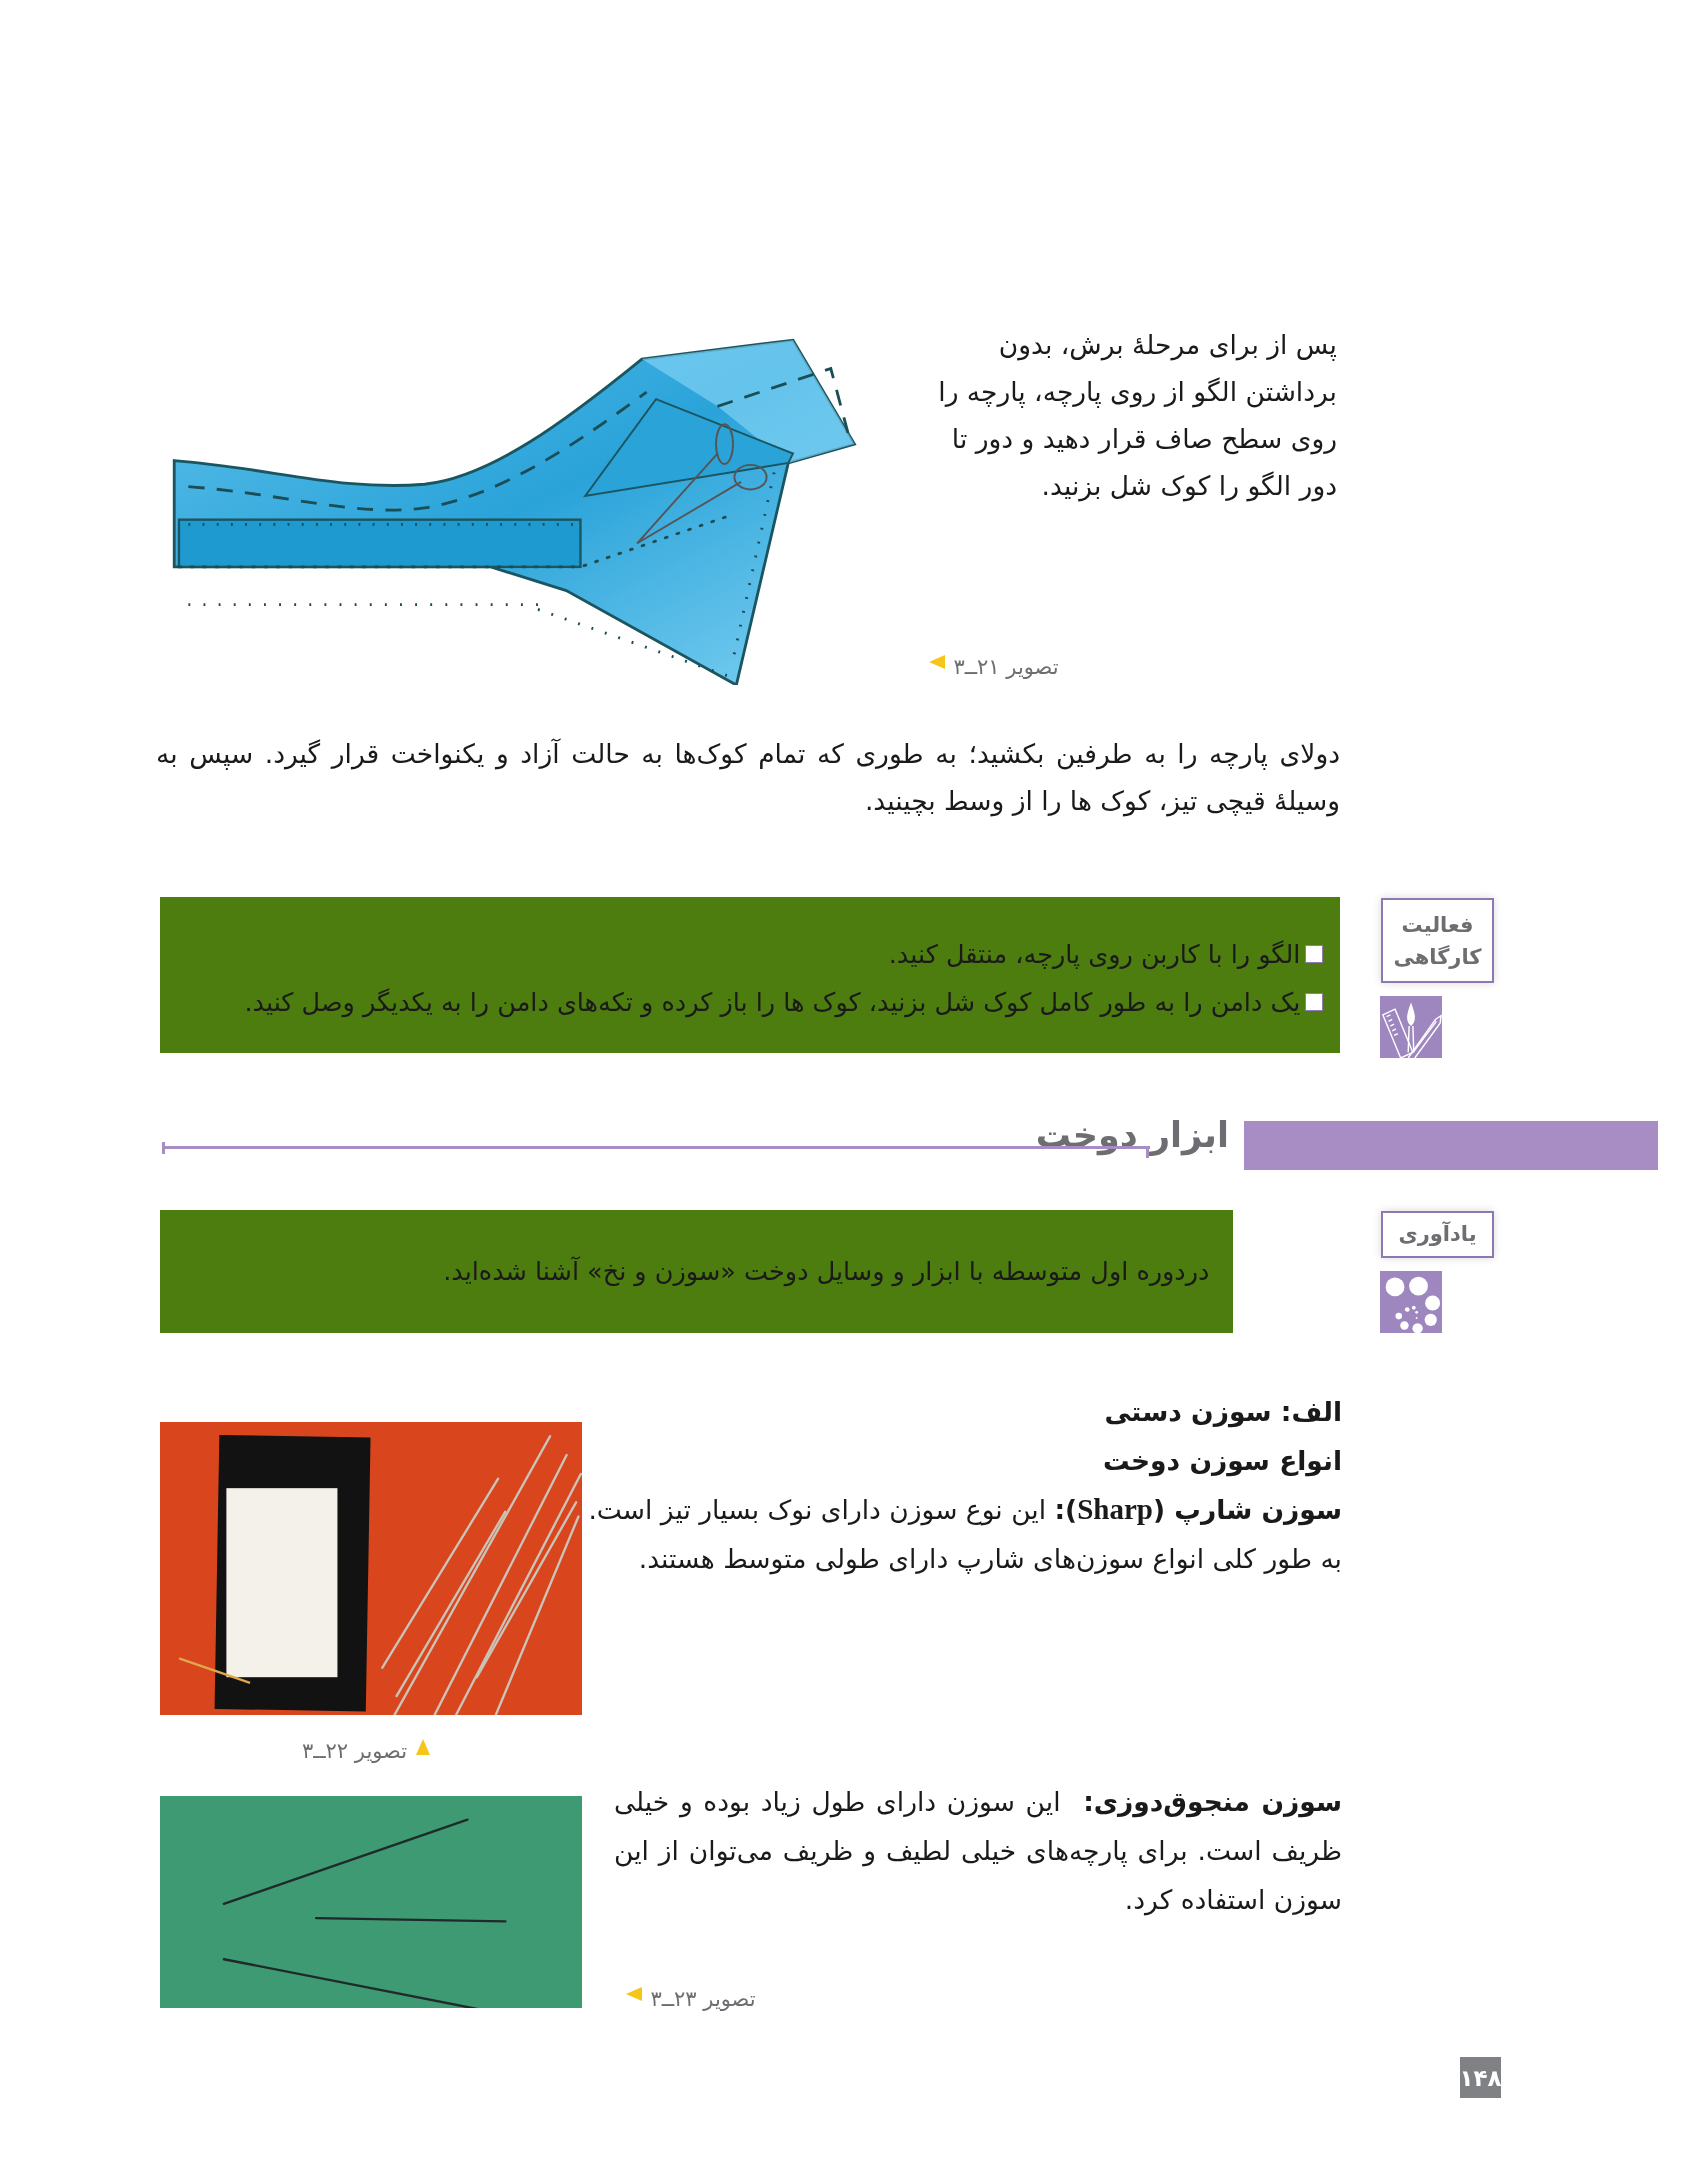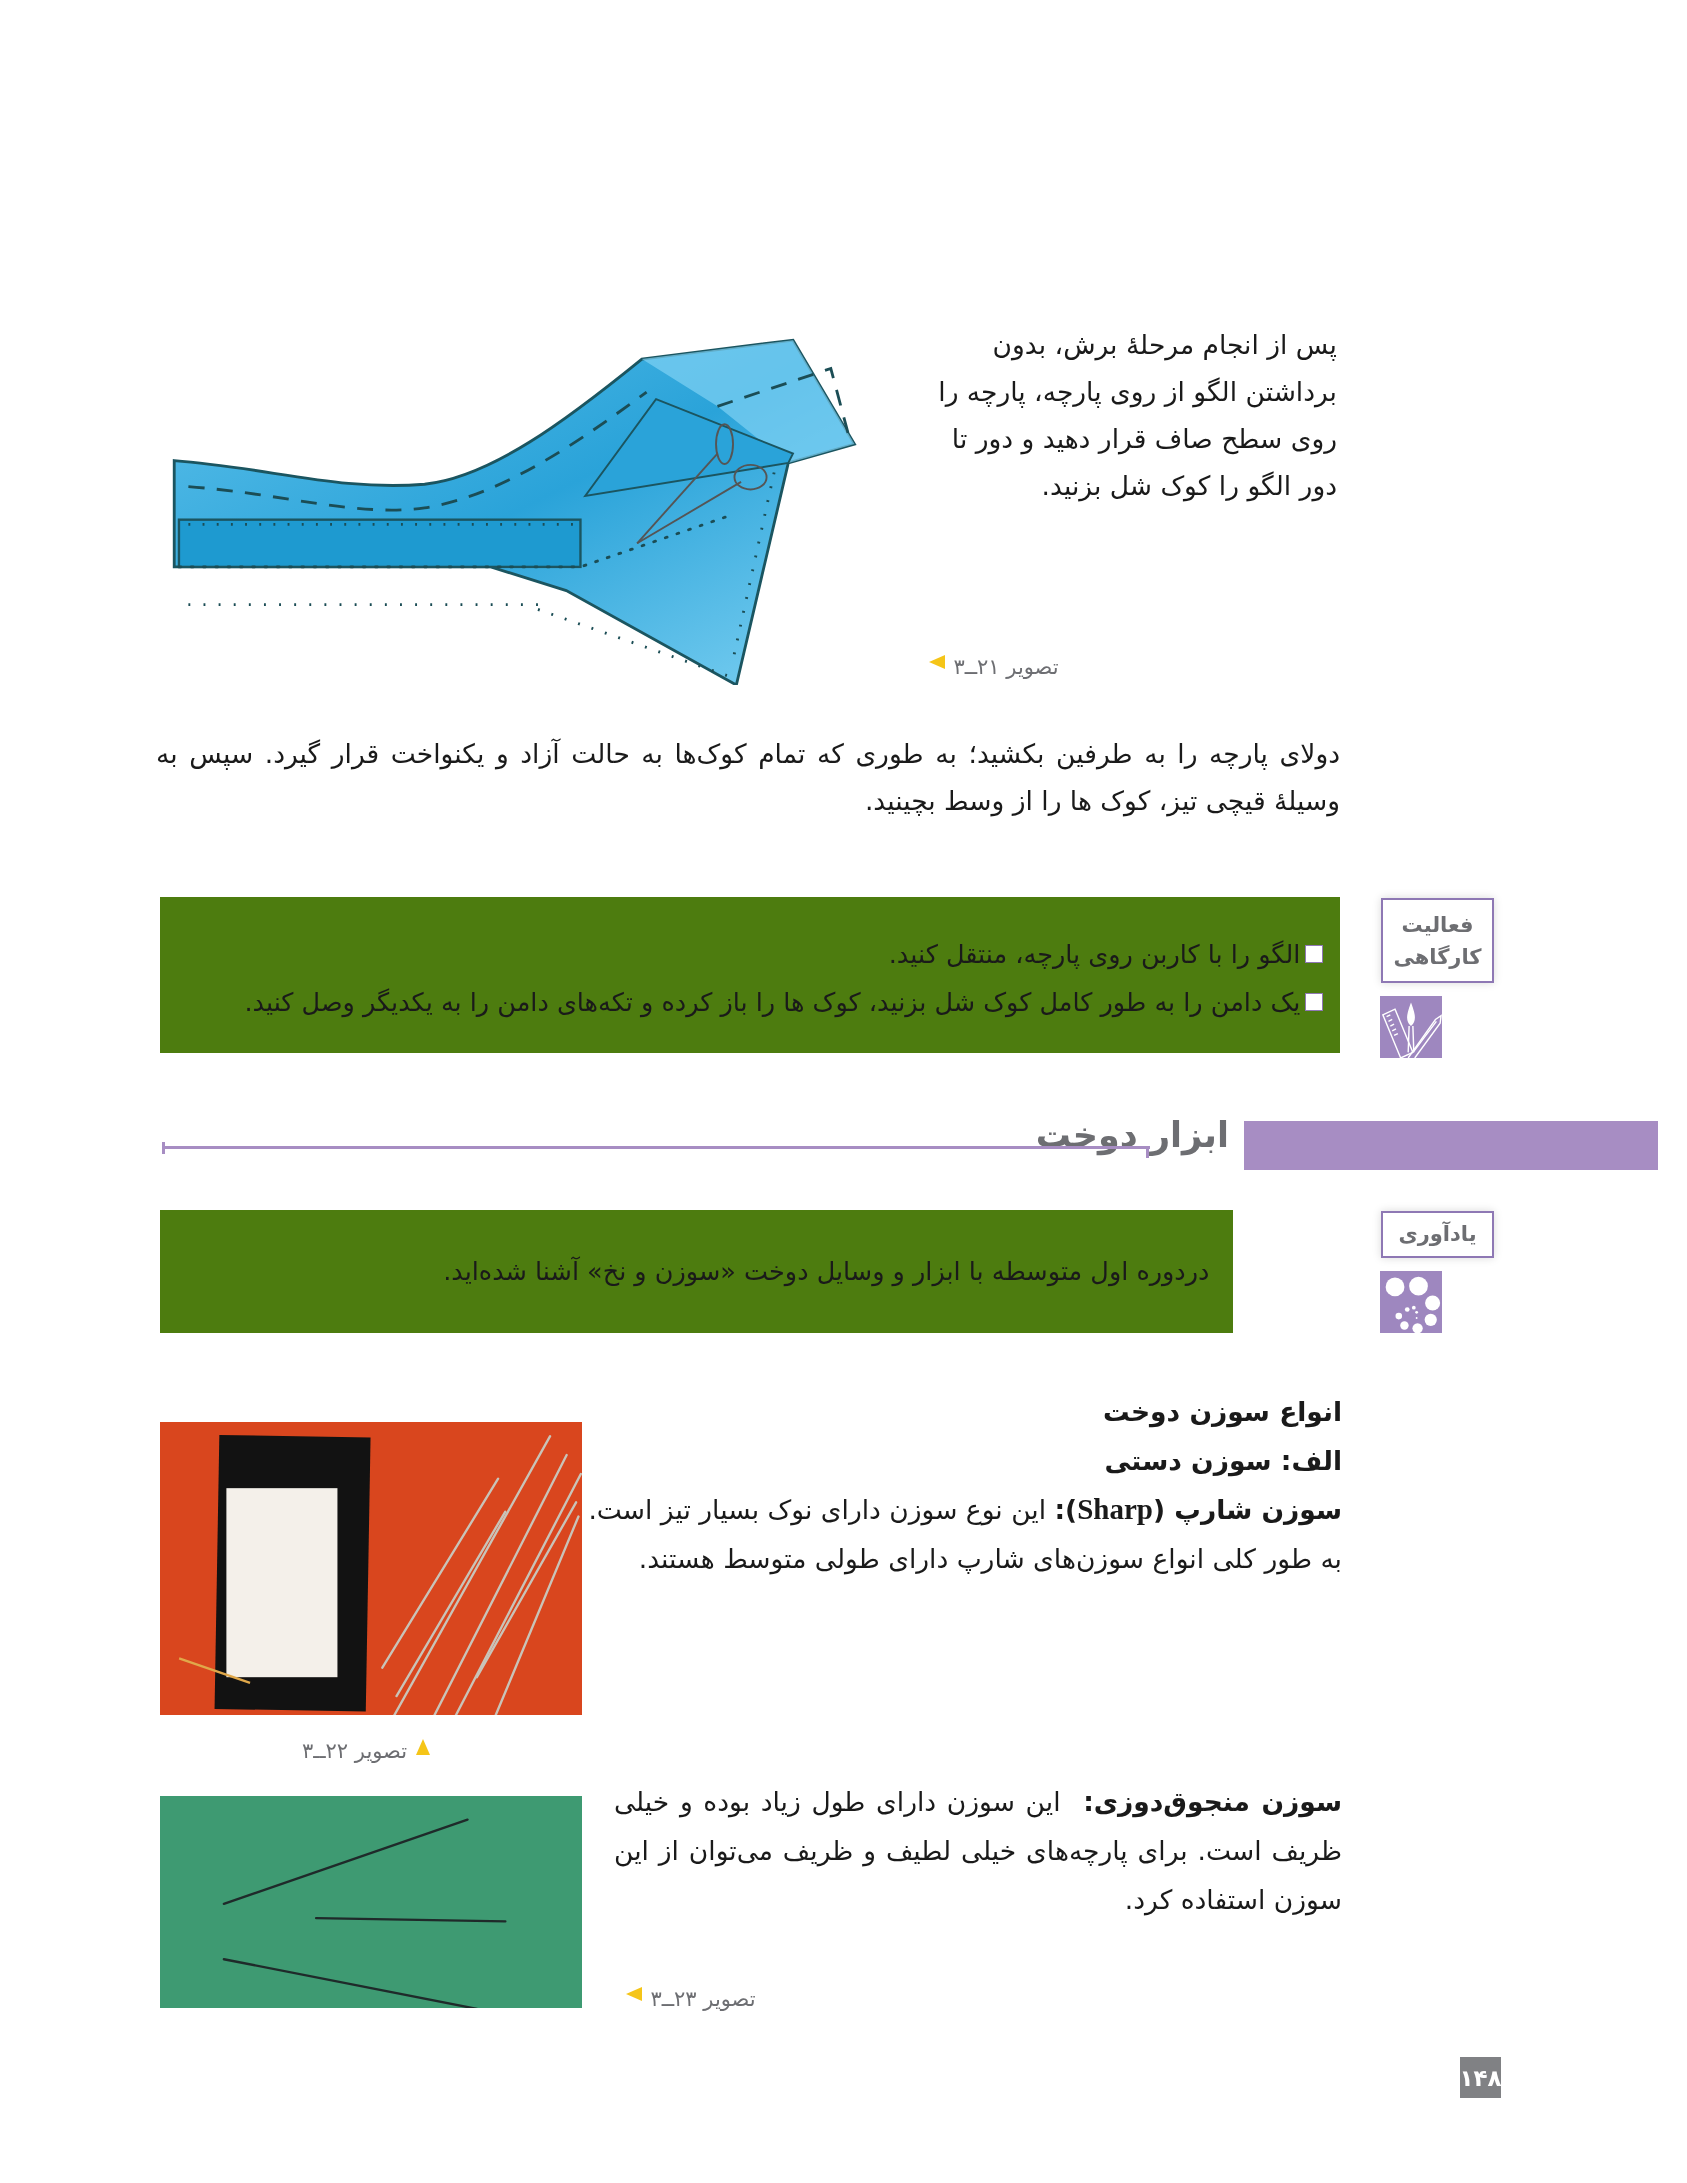--- a/index.html
+++ b/index.html
@@ -46,21 +46,21 @@
 
     .monjoogh { left: 614px; top: 1777px; width: 728px; font-size: 26.5px; line-height: 49px; text-align: justify; text-align-last: right; }
     .monjoogh b { font-weight: bold; margin-left: 12px; }
 
     .page-num { left: 1460px; top: 2057px; width: 41px; height: 41px; background: #808184; color: #fff;
                 font-size: 23px; font-weight: bold; display: flex; align-items: center; justify-content: center; }
   </style>
 </head>
 <body>
 
-<div class="abs rtl intro">پس از انجام مرحلهٔ برش، بدون برداشتن الگو از روی پارچه، پارچه را روی سطح صاف قرار دهید و دور تا دور الگو را کوک شل بزنید.</div>
+<div class="abs rtl intro">پس از برای مرحلهٔ برش، بدون برداشتن الگو از روی پارچه، پارچه را روی سطح صاف قرار دهید و دور تا دور الگو را کوک شل بزنید.</div>
 
 <div class="abs" style="left:160px; top:326px; width:737px; height:359px;">
   <svg width="737" height="359" viewBox="0 0 1560 760">
     <defs>
       <linearGradient id="fab" x1="0" y1="0" x2="1" y2="1">
         <stop offset="0" stop-color="#5cc0ea"></stop>
         <stop offset="0.5" stop-color="#2aa3d9"></stop>
         <stop offset="1" stop-color="#7cd0f2"></stop>
       </linearGradient>
     </defs>
@@ -163,22 +163,22 @@
       <line x1="40" y1="500" x2="190" y2="552"></line>
     </g>
   </svg>
 </div>
 <div class="abs caption" style="left:302px; top:1739px;">
   <span class="rtl">تصویر ۲۲ــ۳</span>
   <span class="tri-up"></span>
 </div>
 
 <div class="abs rtl needles">
+  <p class="h">الف: سوزن دستی</p>
   <p class="h">انواع سوزن دوخت</p>
-  <p class="h">الف: سوزن دستی</p>
   <p><b>سوزن شارپ (</b><b class="latin">Sharp</b><b>):</b><span> این نوع سوزن دارای نوک بسیار تیز است.</span></p>
   <p>به طور کلی انواع سوزن‌های شارپ دارای طولی متوسط هستند.</p>
 </div>
 
 <div class="abs" style="left:160px; top:1796px; width:422px; height:212px; background:#3e9a72;">
   <svg width="422" height="212" viewBox="0 0 892 448">
     <g stroke="#1f2a2a" stroke-width="5" stroke-linecap="round">
       <line x1="135" y1="228" x2="650" y2="50"></line>
       <line x1="330" y1="258" x2="730" y2="265"></line>
       <line x1="135" y1="345" x2="670" y2="450"></line>

